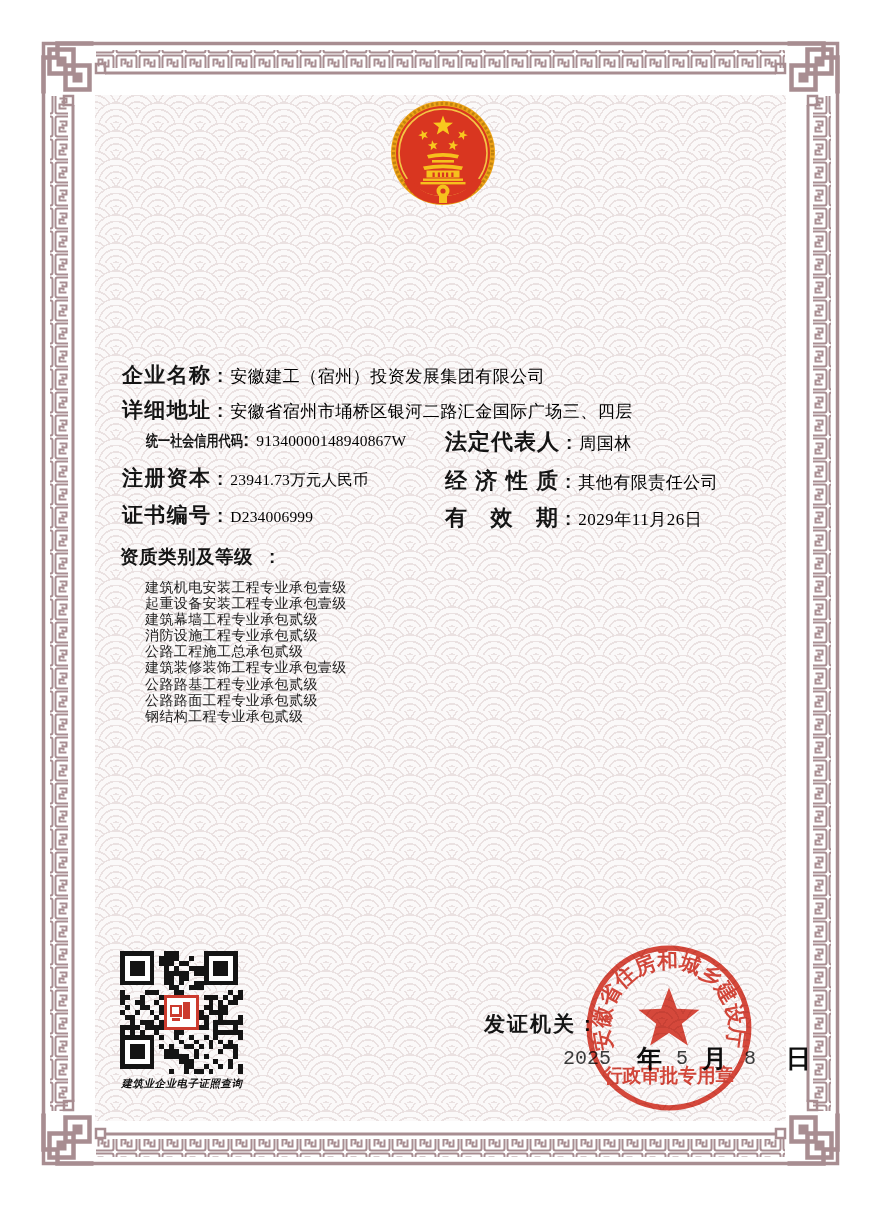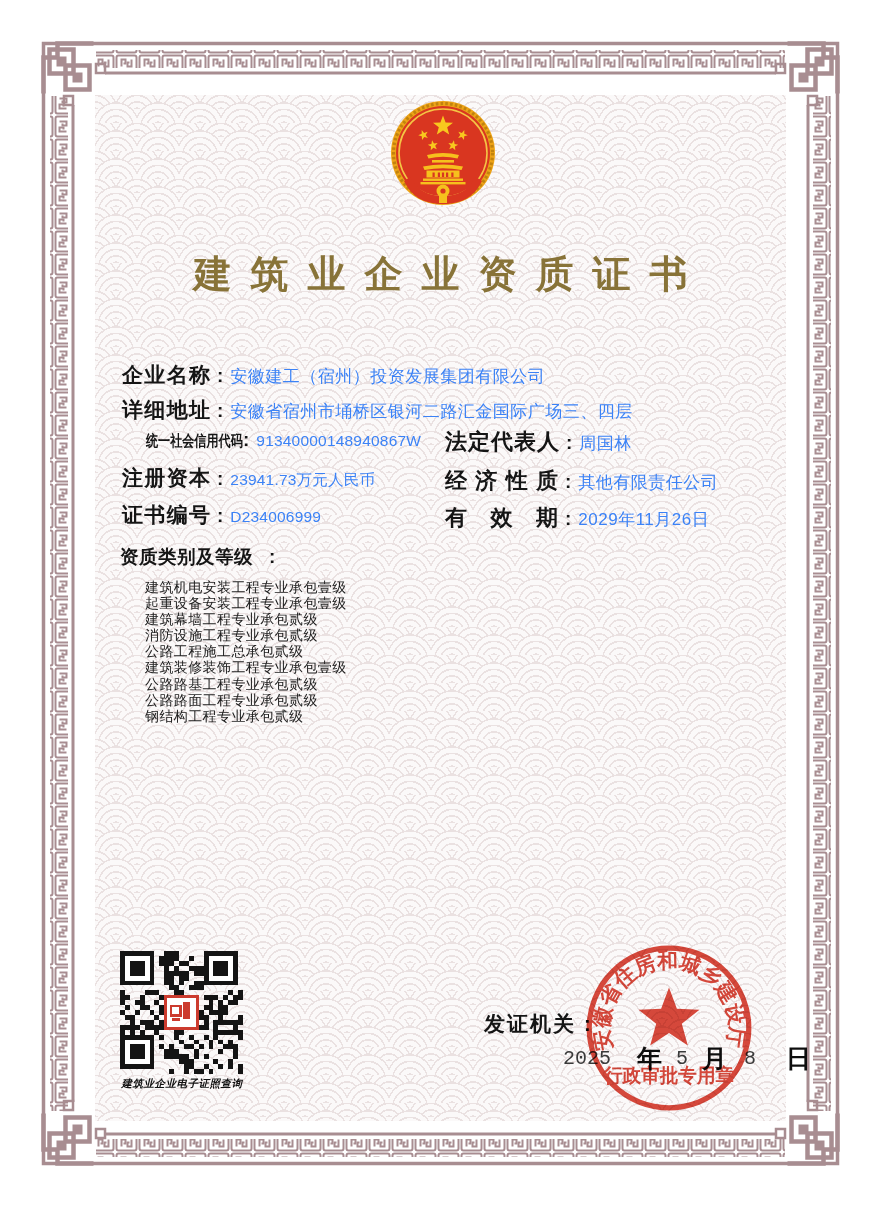--- a/index.html
+++ b/index.html
@@ -20,22 +20,22 @@
   .field{position:absolute;display:flex;align-items:baseline;white-space:nowrap;justify-content:space-between;}
   .flabel{display:inline-block;font-weight:bold;color:#151515;font-size:21px;
           text-align:justify;text-align-last:justify;}
   .w88{width:88px;}
   .rlabel{font-size:22px;width:114px;}
   .w113{width:113px;}
   .cwrap{display:inline-block;width:90px;overflow:visible;padding-left:24px;}
   .condensed{display:inline-block;font-weight:bold;color:#151515;font-size:15.5px;
              white-space:nowrap;transform:scaleX(.78);transform-origin:left 70%;}
   .fcolon{font-weight:bold;font-size:19px;color:#151515;margin:0 7px;}
-  .fvalue{font-family:Liberation Sans, sans-serif;font-size:17px;
-          color:#3b82f6;letter-spacing:.5px;}
+  .fvalue{font-family:Liberation Serif, serif;font-size:17px;
+          color:#000000;letter-spacing:.5px;}
   .code-value{font-size:15.5px;letter-spacing:.2px;}
   .section-label{position:absolute;left:120px;top:544px;display:flex;align-items:baseline;}
   .section-label .flabel{font-size:18.5px;width:auto;text-align-last:auto;letter-spacing:.5px;}
   .section-label .fcolon{margin-left:16px;}
   .qual-list{position:absolute;left:145px;top:580px;}
   .qitem{font-family:"Liberation Serif","DejaVu Serif",serif;font-size:14px;
          line-height:16.1px;color:#202020;letter-spacing:.4px;white-space:nowrap;}
   .qr{position:absolute;left:120px;top:951px;width:123px;height:123px;}
   .qr-caption{position:absolute;left:116px;top:1077px;width:132px;text-align:center;
               font-family:Liberation Serif, serif;font-style:italic;
@@ -138,21 +138,20 @@
       <rect x="53.9" y="73.5" width="2.2" height="4.5"></rect>
       <rect x="58" y="73.5" width="2.2" height="4.5"></rect>
       <rect x="63.3" y="73.5" width="2.2" height="4.5"></rect>
     </g>
     <path d="M16 82 C24 99 38 105 55 105 C72 105 86 99 94 82 L88 78 C80 92 69 97 55 97 C41 97 30 92 22 78 Z" fill="#d93620"></path>
     <circle cx="55" cy="92" r="6.5" fill="#f6c01d"></circle>
     <circle cx="55" cy="92" r="2.6" fill="#d93620"></circle>
     <rect x="51" y="97" width="8" height="7" fill="#f6c01d"></rect>
   </svg>
 
-  <div class="title">建筑业企业资质证书</div>
 
   <div class="field" style="left:122px;top:361px">
     <span class="flabel w88">企业名称</span>
       <span class="fcolon">:</span>
       <span class="fvalue">安徽建工（宿州）投资发展集团有限公司</span>
   </div>
   <div class="field" style="left:122px;top:396px">
     <span class="flabel w88">详细地址</span>
       <span class="fcolon">:</span>
       <span class="fvalue">安徽省宿州市埇桥区银河二路汇金国际广场三、四层</span>

